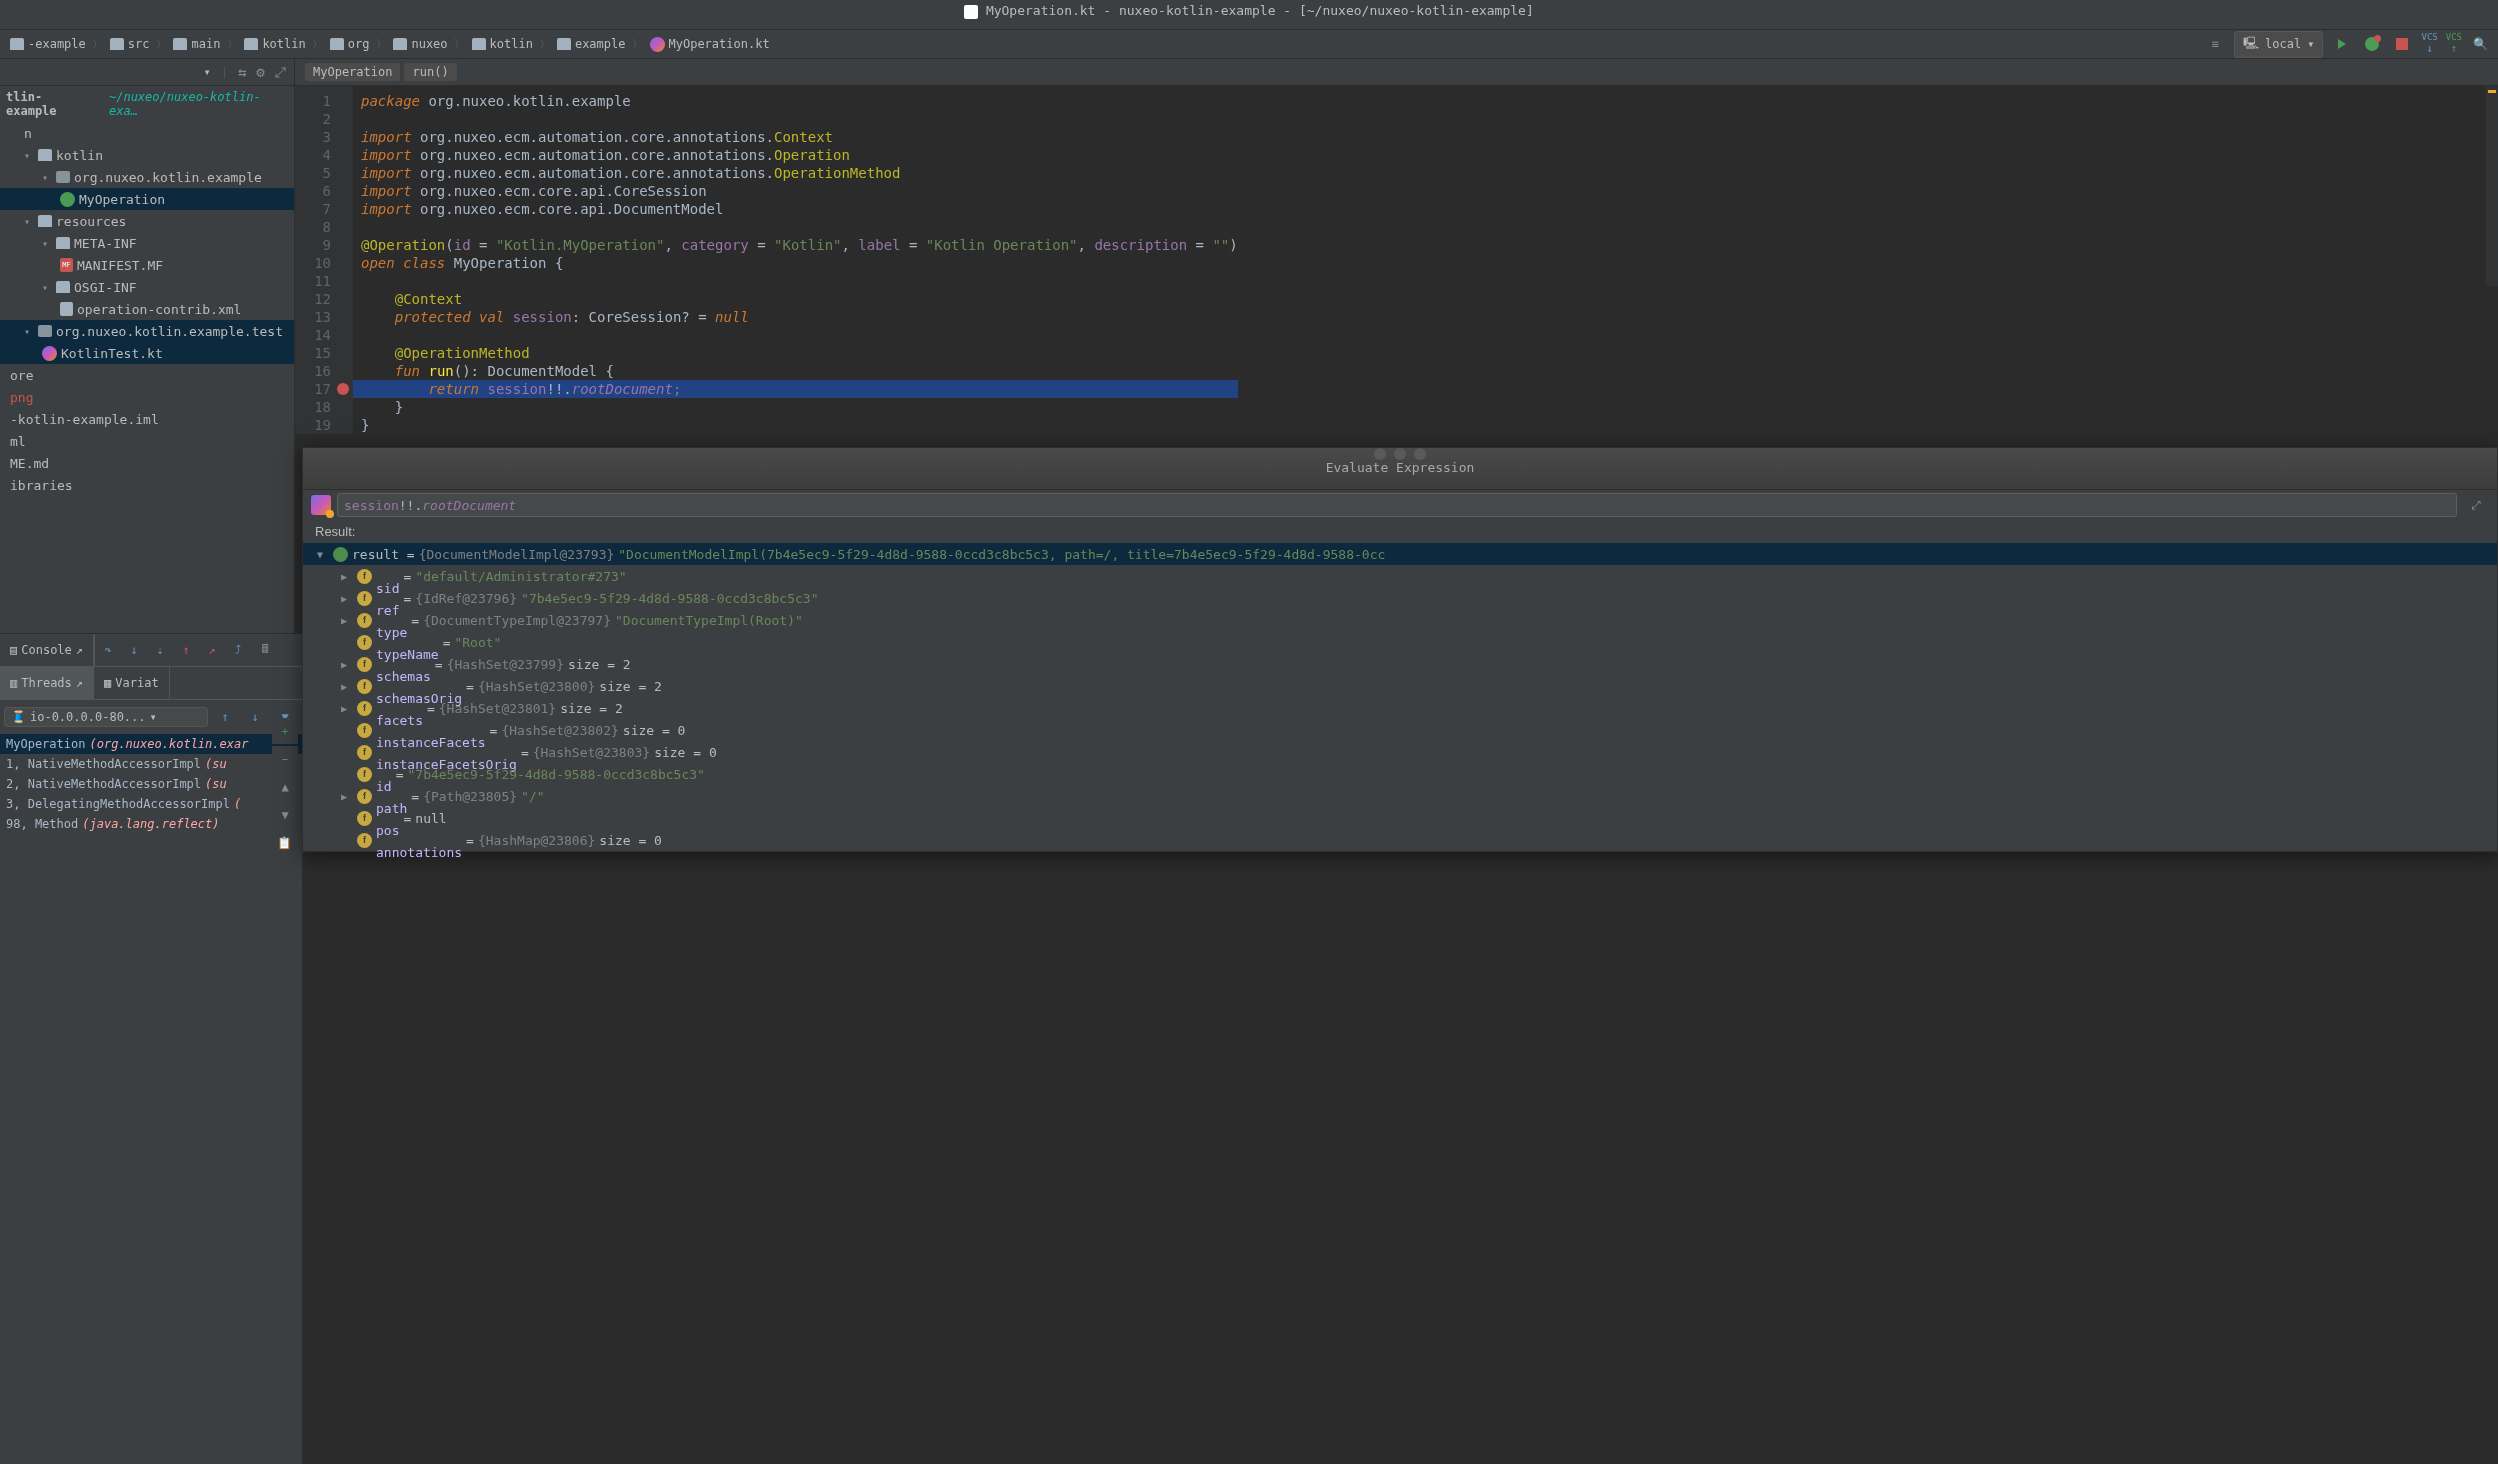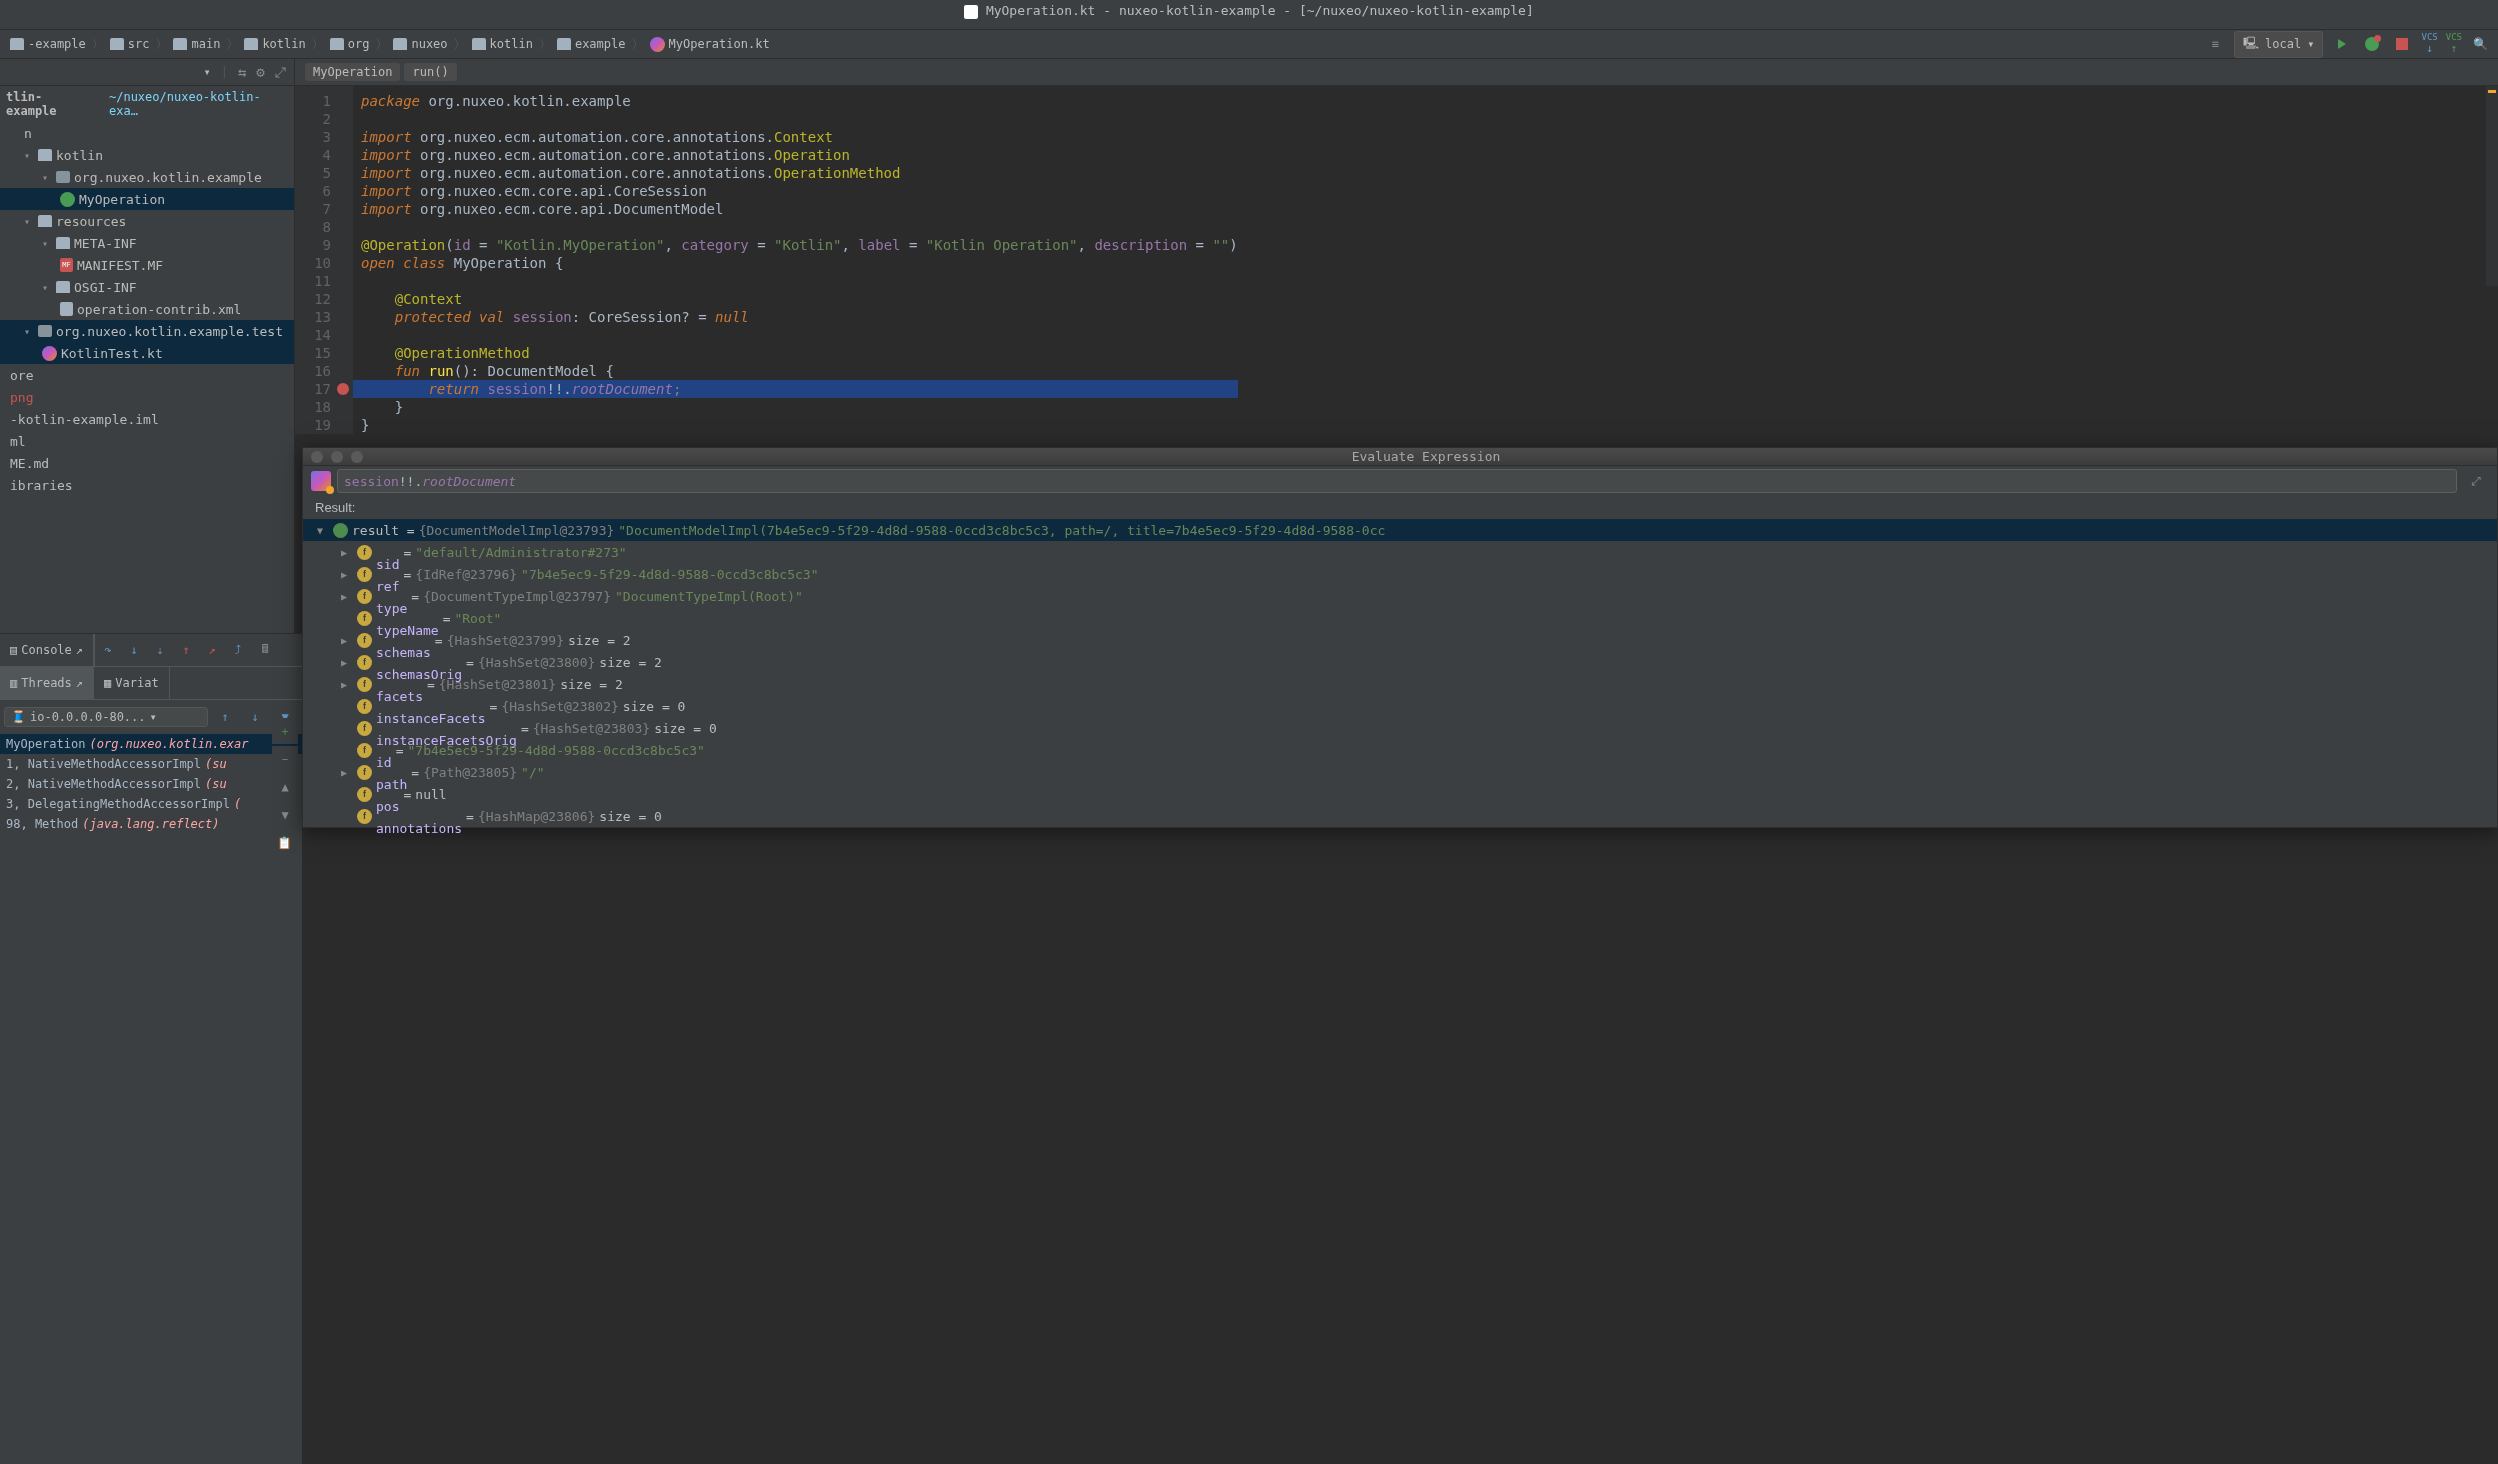--- a/index.html
+++ b/index.html
@@ -23,21 +23,21 @@
 .stop-icon { width:12px; height:12px; background:#c75450; }
 .vcs-down { color:#6196c6; font-size:9px; line-height:9px; text-align:center; }
 .vcs-up { color:#499c54; font-size:9px; line-height:9px; text-align:center; }
 
 .main-area { display:flex; height:calc(100% - 51px); }
 .project-panel { width:295px; background:#3c3f41; border-right:1px solid #2d2d2d; display:flex; flex-direction:column; }
 .project-header { height:27px; background:#3c3f41; border-bottom:1px solid #2d2d2d; display:flex; align-items:center; padding:0 8px; justify-content:flex-end; gap:10px; }
 .project-header .hdr-icon { color:#8a8a8a; font-size:14px; }
 .project-title-line { padding:4px 6px; color:#bbbbbb; font-family:-apple-system,sans-serif; display:flex; align-items:center; gap:17px; }
 .project-title-line .proj-name { font-weight:bold; }
-.project-title-line .proj-path { color:#7dd3fc; }
+.project-title-line .proj-path { color:#14b8a6;font-style:italic; }
 .tree { font-family:-apple-system,sans-serif; font-size:13px; color:#bbbbbb; }
 .tree-item { height:22px; display:flex; align-items:center; padding-left:var(--indent,8px); gap:4px; white-space:nowrap; }
 .tree-item.selected { background:#0d293e; }
 .tree-item .arrow { width:10px; color:#888; font-size:10px; }
 .pkg-icon { width:14px; height:12px; background:#87939a; border-radius:2px; display:inline-block; }
 .class-icon { width:15px; height:15px; border-radius:50%; background:#499c54; display:inline-block; }
 .file-icon-sm { width:13px; height:14px; background:#a3b1bf; border-radius:2px; display:inline-block; }
 .mf-icon { width:13px; height:14px; background:#c75450; border-radius:2px; display:inline-block; font-size:7px; color:#fff; text-align:center; line-height:14px; }
 
 .editor-panel { flex:1; display:flex; flex-direction:column; position:relative; background:#2b2b2b; }
@@ -52,21 +52,21 @@
 .code-line.hl { background:#214283; margin-left:-8px; padding-left:8px; width:calc(100% + 8px); }
 .kw { color:#cc7832;font-style:italic; }
 .str { color:#6a8759; }
 .ann { color:#bbb529; }
 .fld { color:#9876aa; }
 .fn  { color:#fde047; }
 .var-i { color:#9876aa; font-style:italic; }
 .semi-gray { color:#808080; }
 
 .eval-window { position:absolute; top:447px; left:302px; right:0; background:#3c3f41; border:1px solid #2d2d2d; box-shadow:0 4px 20px rgba(0,0,0,0.5); }
-.eval-titlebar { height:18px; background:linear-gradient(#4a4a4a,#3c3c3c); display:flex; align-items:center; padding:0 8px; font-family:-apple-system,sans-serif; font-size:13px; color:#a8a8a8; border-bottom:1px solid #2d2d2d; }
+.eval-titlebar { height:42px; background:linear-gradient(#4a4a4a,#3c3c3c); display:flex; align-items:center; padding:0 8px; font-family:-apple-system,sans-serif; font-size:13px; color:#a8a8a8; border-bottom:1px solid #2d2d2d;flex-direction:column; }
 .traffic { display:flex; gap:8px; }
 .traffic-dot { width:12px; height:12px; border-radius:50%; background:#5a5a5a; }
 .eval-title { flex:1; text-align:center; }
 .eval-input-row { display:flex; align-items:center; height:30px; padding:0 8px; gap:6px; }
 .eval-lang-icon { width:20px; height:20px; background:linear-gradient(135deg,#7870e2 0%,#c757bc 50%,#e68d1c 100%); border-radius:3px; position:relative; }
 .eval-lang-icon::after { content:''; position:absolute; right:-3px; bottom:-3px; width:8px; height:8px; background:#f0a732; border-radius:50%; }
 .eval-input { flex:1; height:24px; background:#45494a; border:1px solid #5e6060; border-radius:3px; padding:0 6px; font-family:Menlo,monospace; font-size:13px; display:flex; align-items:center; }
 .eval-input .fld { color:#9876aa; }
 .eval-hint { text-align:right; padding:2px 12px; color:#787878; font-size:12px; font-family:-apple-system,sans-serif; }
 .eval-result-label { padding:4px 12px; color:#bbbbbb; font-family:-apple-system,sans-serif; font-size:13px; }

